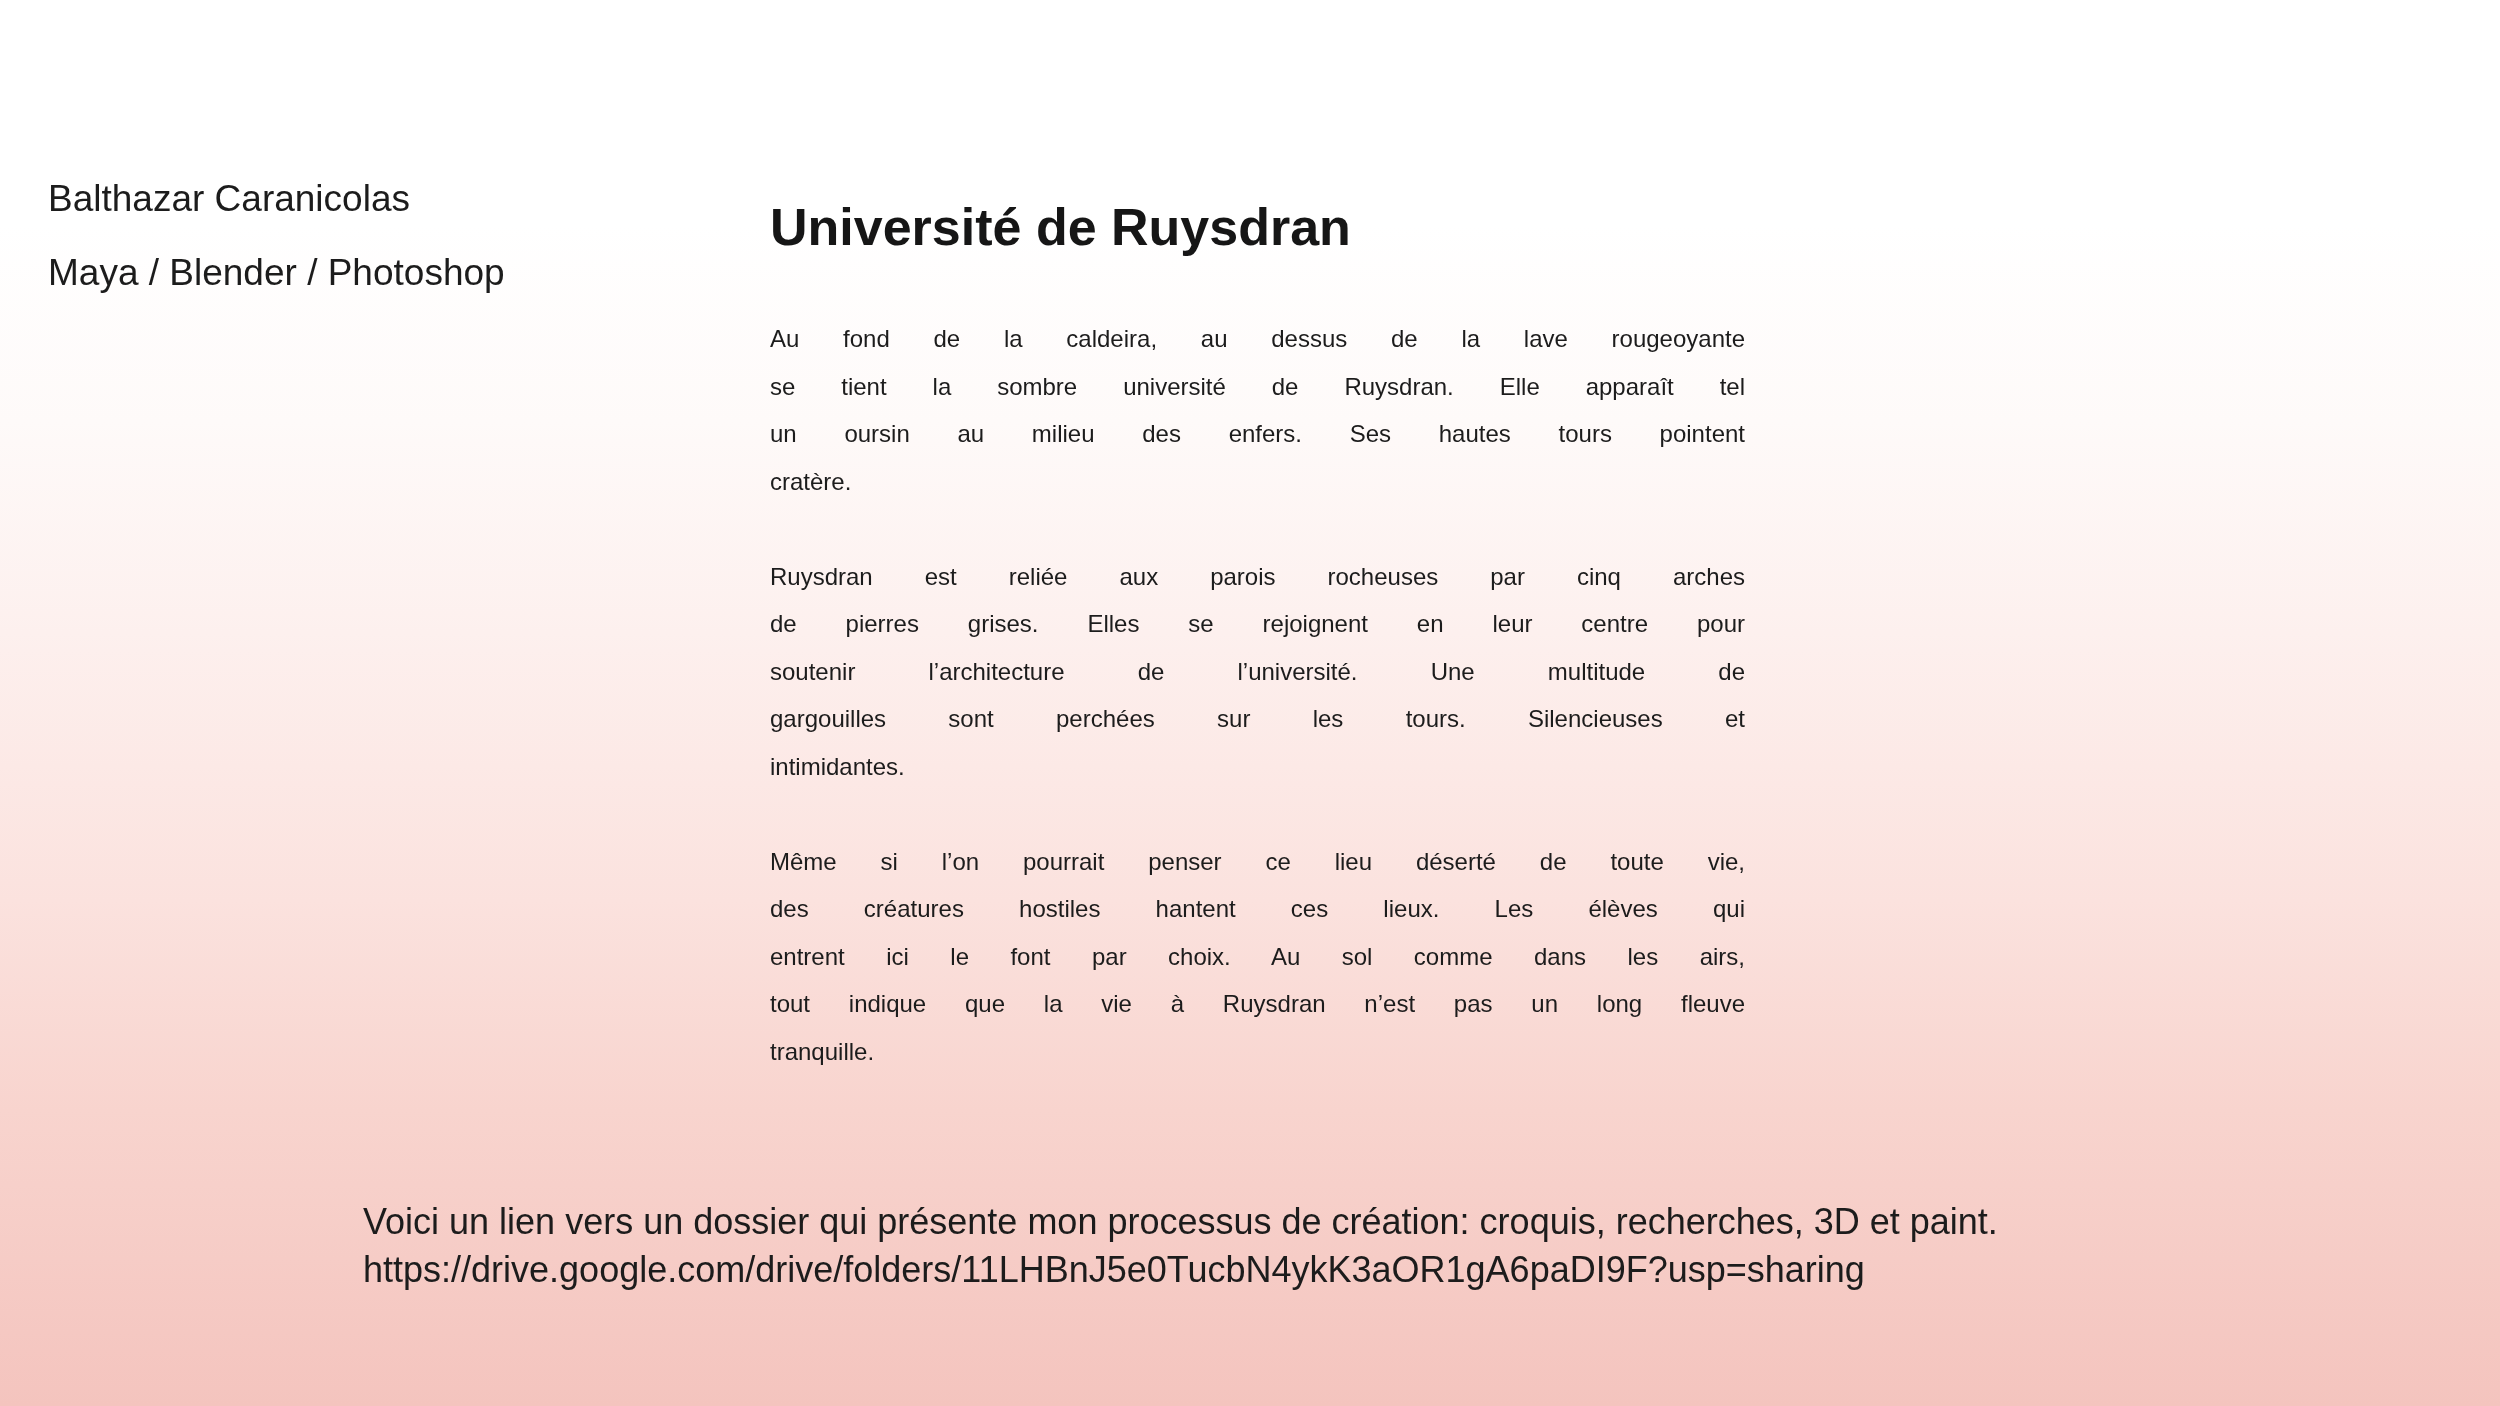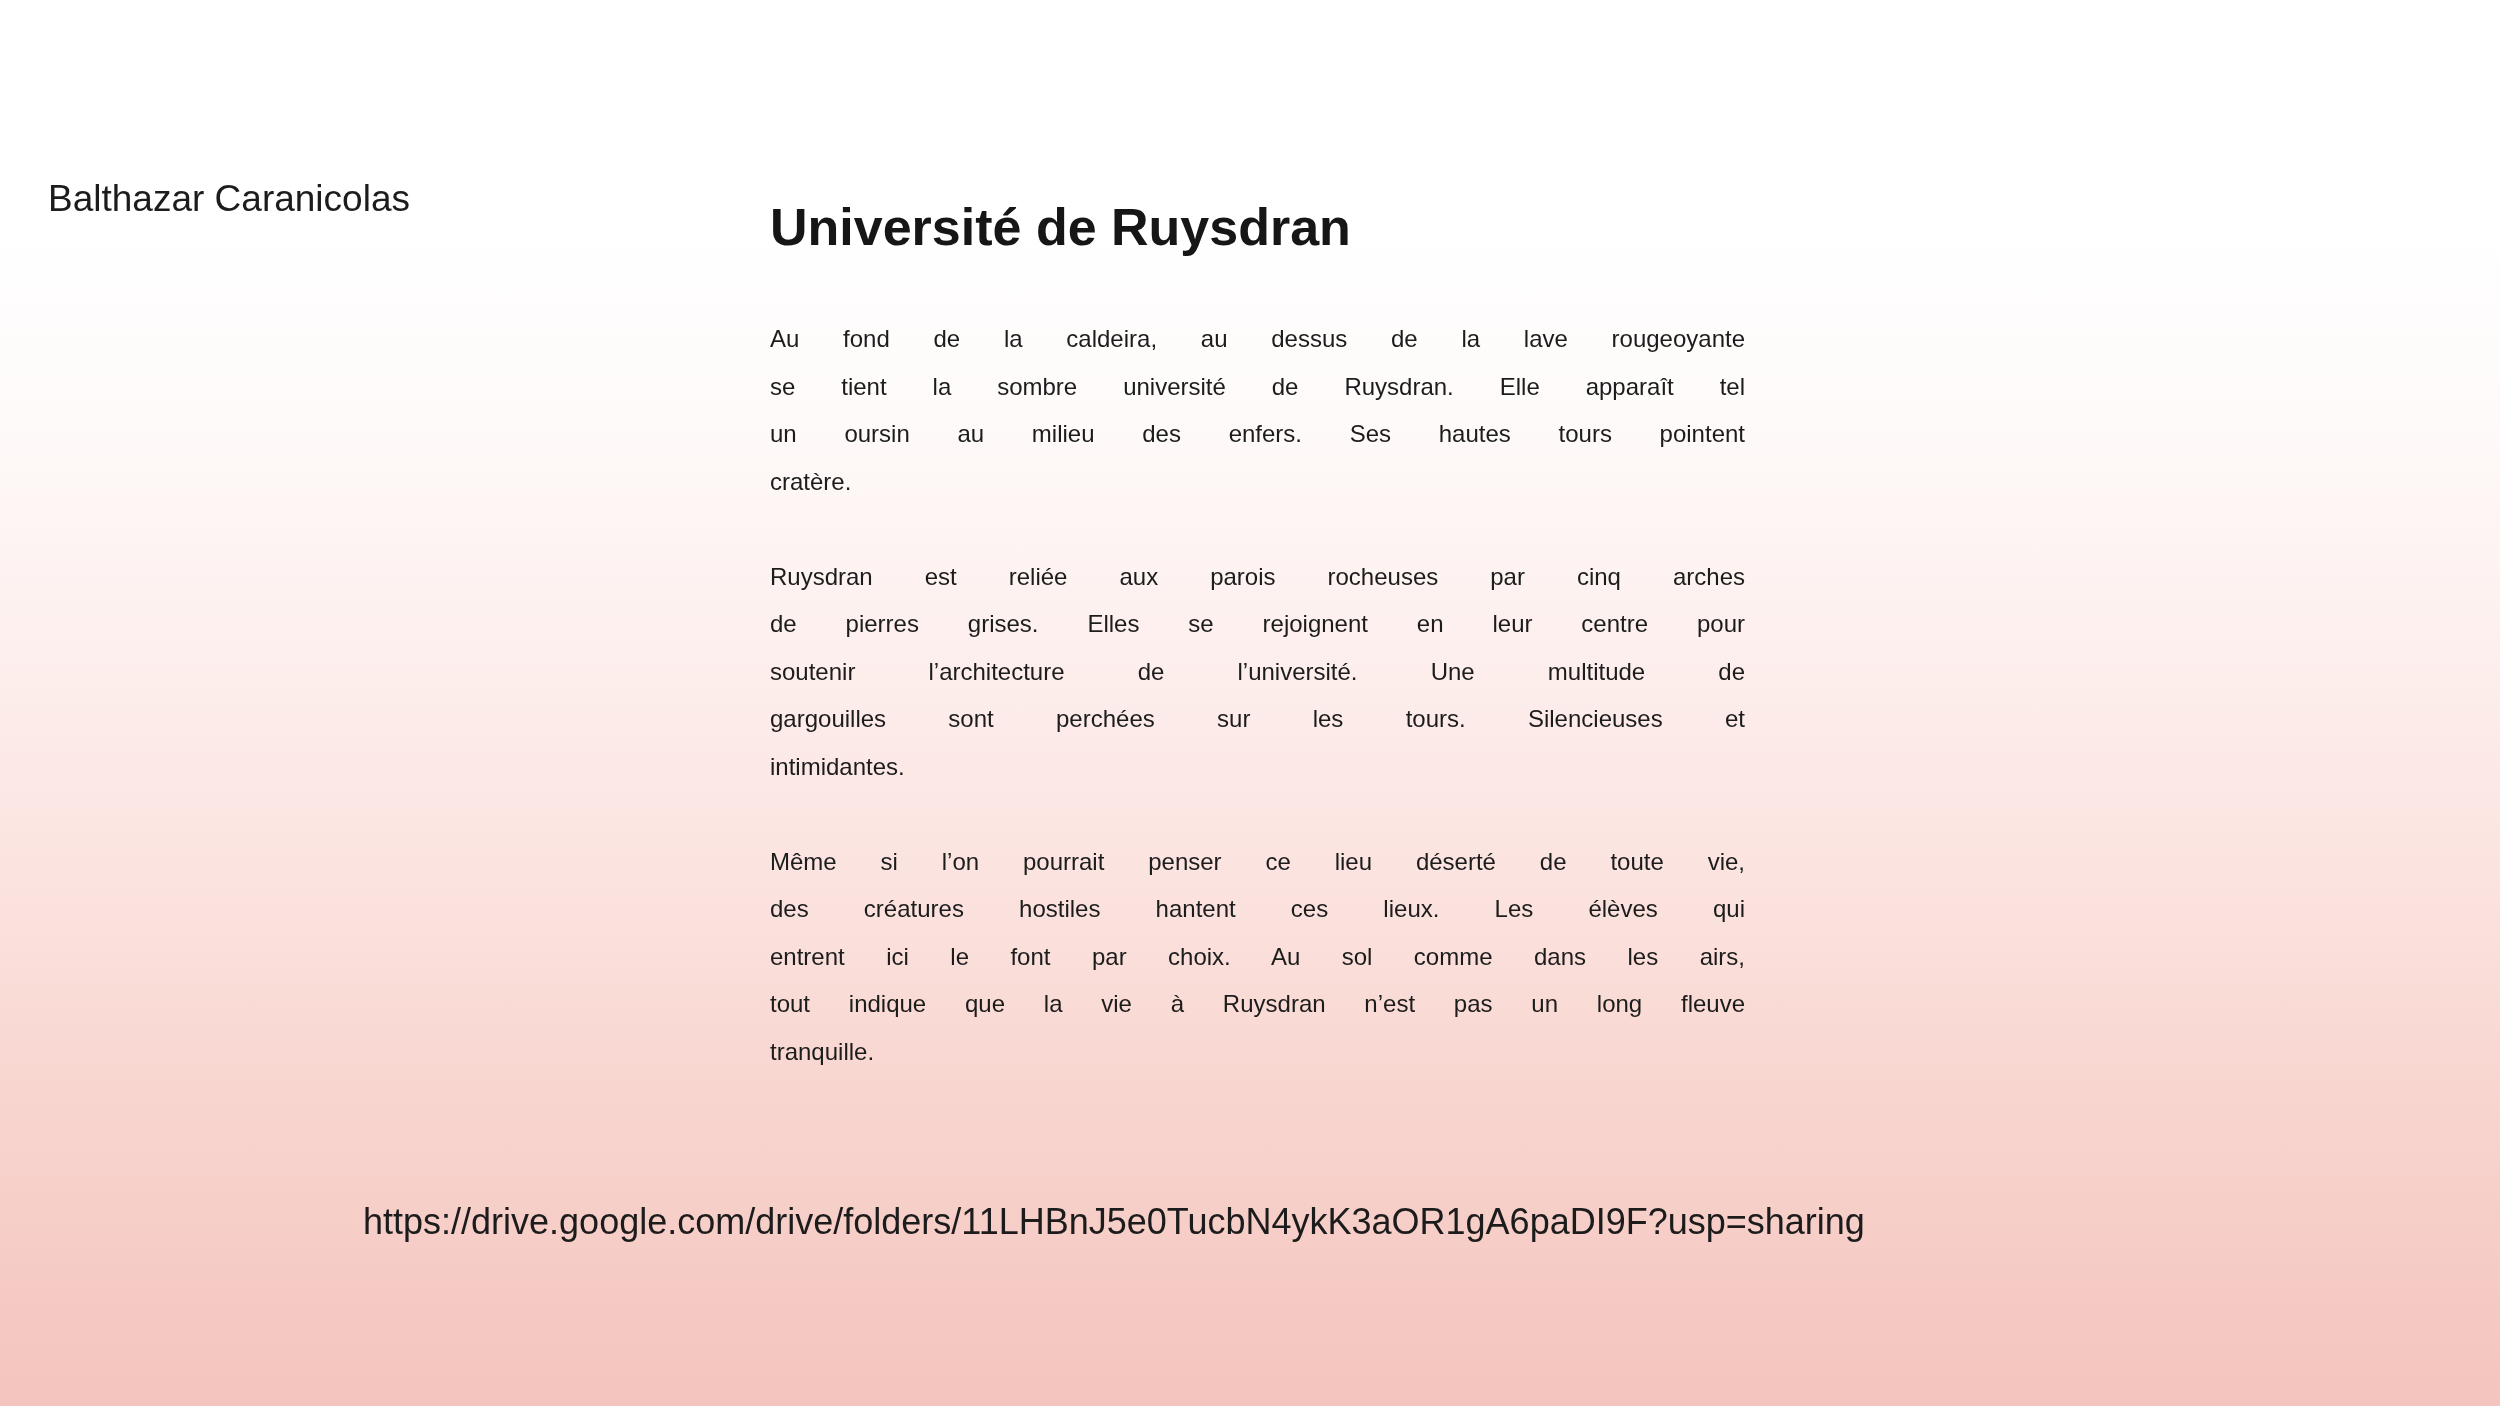--- a/index.html
+++ b/index.html
@@ -82,20 +82,21 @@
     cursor: pointer;
   }
 </style>
 </head>
 <body>
 
 <div class="slide">
 
   <div class="author-block">
     <div class="author-name">Balthazar Caranicolas</div>
+    <div class="author-tools">Maya / Blender / Photoshop</div>
   </div>
 
   <h1 class="title">Université de Ruysdran</h1>
 
   <div class="body-column">
     <div class="para">
         <div class="line">Au fond de la caldeira, au dessus de la lave rougeoyante</div>
         <div class="line">se tient la sombre université de Ruysdran. Elle apparaît tel</div>
         <div class="line">un oursin au milieu des enfers. Ses hautes tours pointent</div>
         <div class="line last">cratère.</div>
@@ -110,16 +111,17 @@
     <div class="para">
         <div class="line">Même si l’on pourrait penser ce lieu déserté de toute vie,</div>
         <div class="line">des créatures hostiles hantent ces lieux. Les élèves qui</div>
         <div class="line">entrent ici le font par choix. Au sol comme dans les airs,</div>
         <div class="line">tout indique que la vie à Ruysdran n’est pas un long fleuve</div>
         <div class="line last">tranquille.</div>
       </div>
   </div>
 
   <div class="footer">
+    <div>Voici un lien vers un dossier qui présente mon processus de création: croquis, recherches, 3D et paint.</div>
     <div class="drive-link">https://drive.google.com/drive/folders/11LHBnJ5e0TucbN4ykK3aOR1gA6paDI9F?usp=sharing</div>
   </div>
 
 </div>
 
 </body></html>

